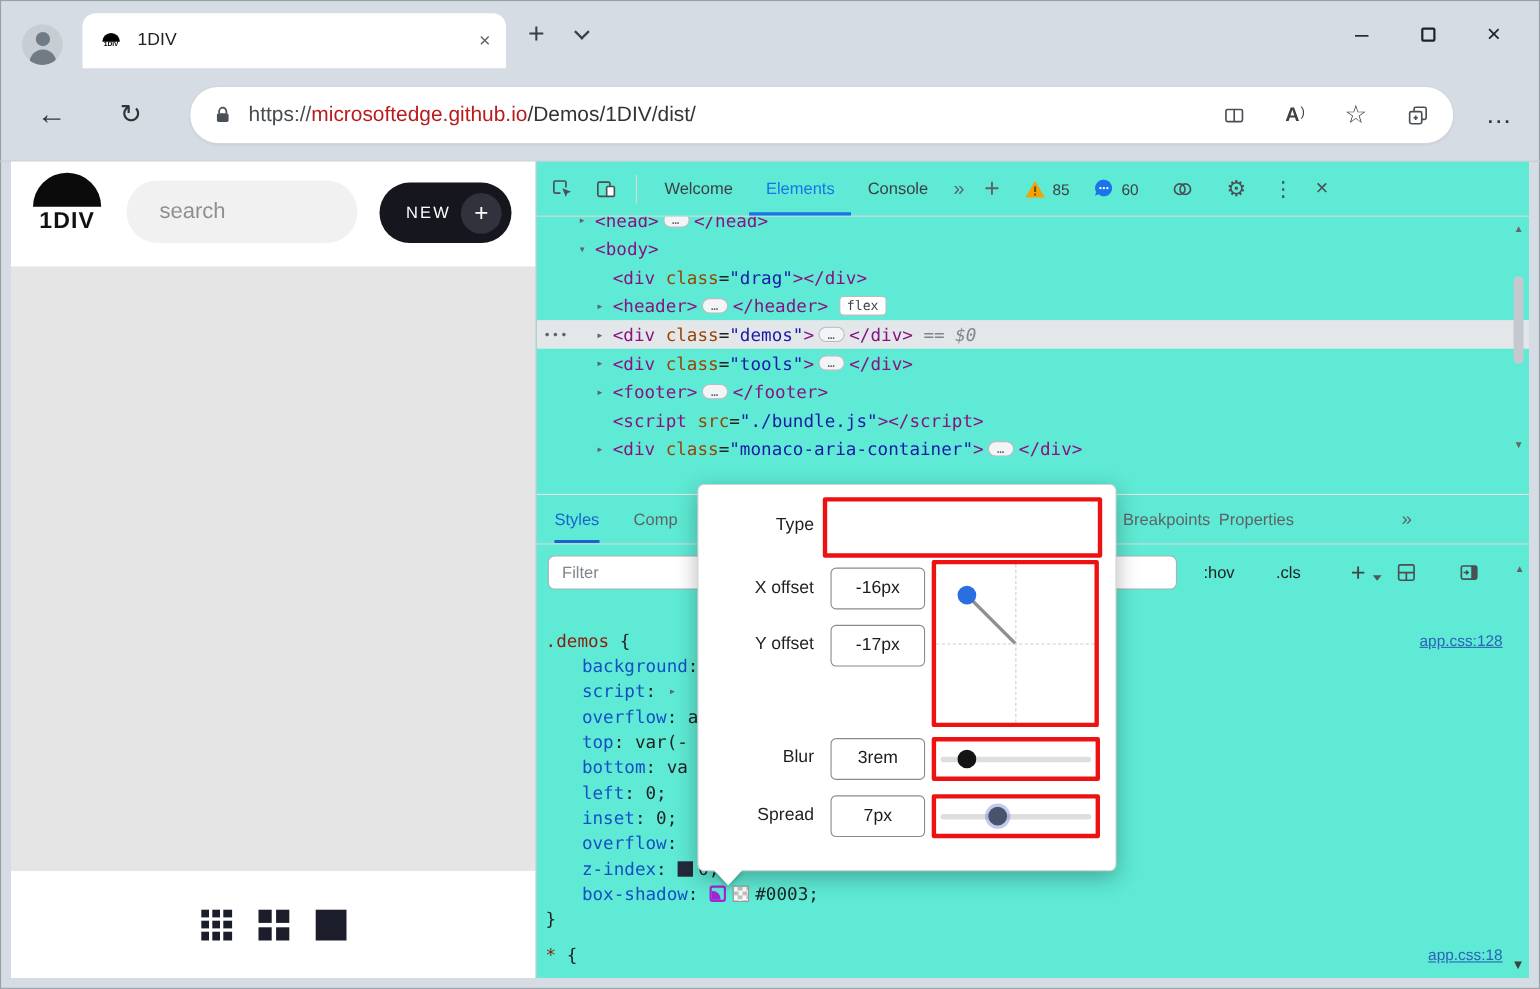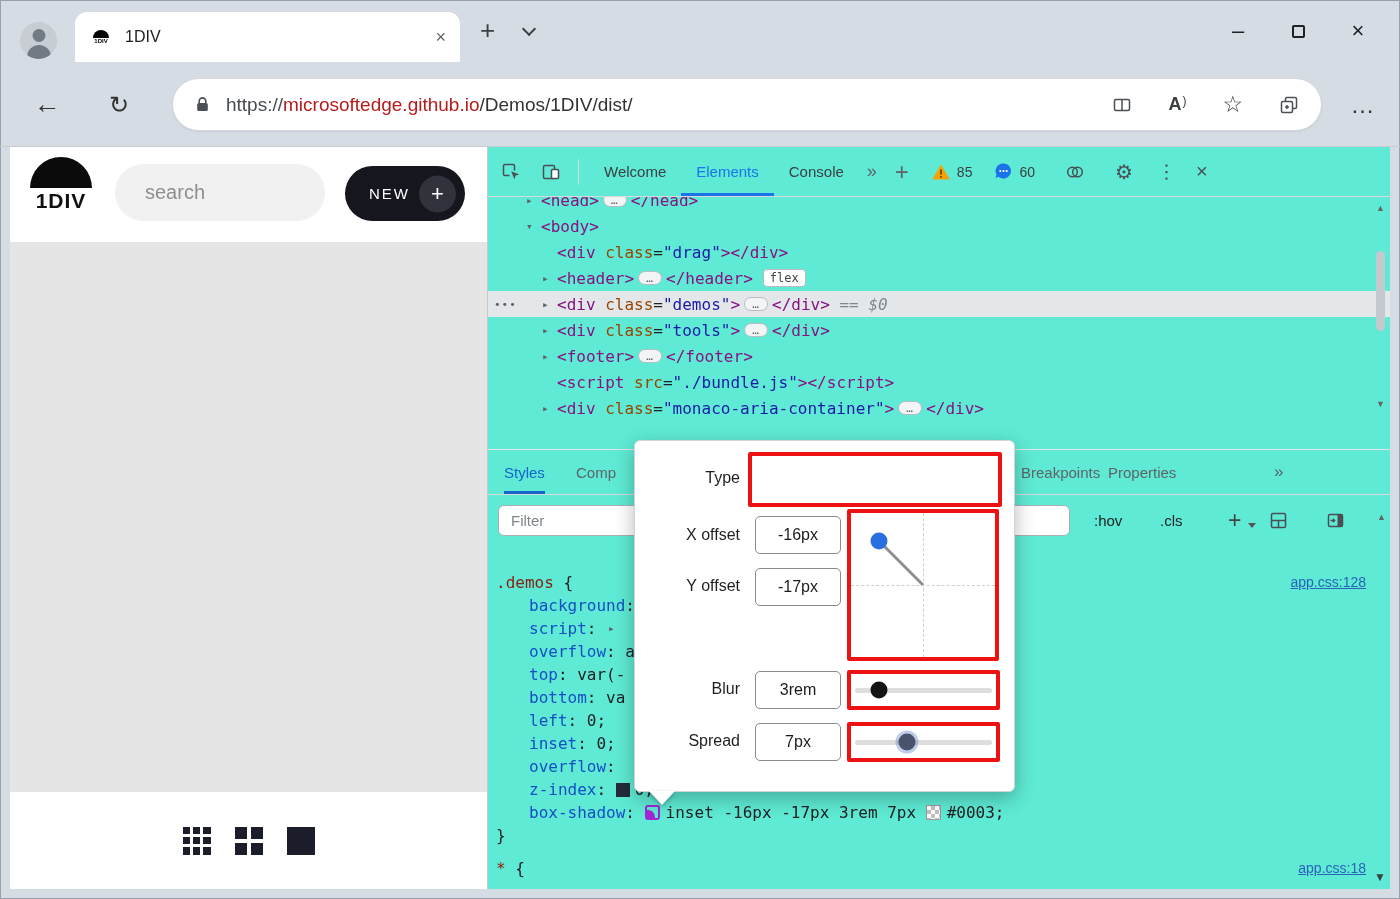--- a/index.html
+++ b/index.html
@@ -363,21 +363,21 @@
         <div class="css-row"><span class="tk-sel">.demos</span><span class="tk-plain"> {</span><span class="css-link">app.css:128</span></div>
         <div class="css-row css-ind"><span class="tk-prop">background</span><span class="tk-plain">:</span></div>
         <div class="css-row css-ind"><span class="tk-prop">script</span><span class="tk-plain">: </span><span class="css-exp">▸</span></div>
         <div class="css-row css-ind"><span class="tk-prop">overflow</span><span class="tk-plain">: </span><span class="tk-plain">a</span></div>
         <div class="css-row css-ind"><span class="tk-prop">top</span><span class="tk-plain">: </span><span class="tk-plain">var(-</span></div>
         <div class="css-row css-ind"><span class="tk-prop">bottom</span><span class="tk-plain">: </span><span class="tk-plain">va</span></div>
         <div class="css-row css-ind"><span class="tk-prop">left</span><span class="tk-plain">: </span><span class="tk-plain">0;</span></div>
         <div class="css-row css-ind"><span class="tk-prop">inset</span><span class="tk-plain">: </span><span class="tk-plain">0;</span></div>
         <div class="css-row css-ind"><span class="tk-prop">overflow</span><span class="tk-plain">:</span></div>
         <div class="css-row css-ind"><span class="tk-prop">z-index</span><span class="tk-plain">: </span><span class="sw-dark"></span><span class="tk-plain">0;</span></div>
-        <div class="css-row css-ind"><span class="tk-prop">box-shadow</span><span class="tk-plain">: </span><span class="sw-shadow"></span><span class="tk-plain">inset -16px -17px 3rem 7px </span><span class="sw-checker"></span><span class="tk-plain">#0003;</span></div>
+        <div class="css-row css-ind"><span class="tk-prop">box-shadow</span><span class="tk-plain">: </span><span class="sw-shadow"></span><span class="sw-checker"></span><span class="tk-plain">#0003;</span></div>
         <div class="css-row"><span class="tk-plain">}</span></div>
         <div class="css-row css-gap"><span class="tk-sel">* </span><span class="tk-plain">{</span><span class="css-link">app.css:18</span></div>
       </div>
     <span class="css-up">▲</span>
     <span class="css-dn">▼</span>
 
     <div class="shadow-popup">
       <span class="pp-label pl-type">Type</span>
       <span class="pp-label pl-x">X offset</span>
       <span class="pp-box pb-x">-16px</span>

